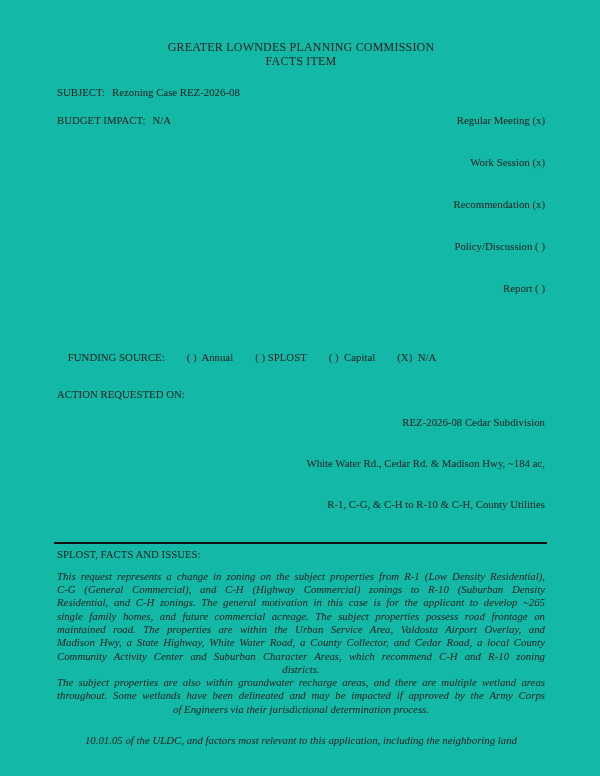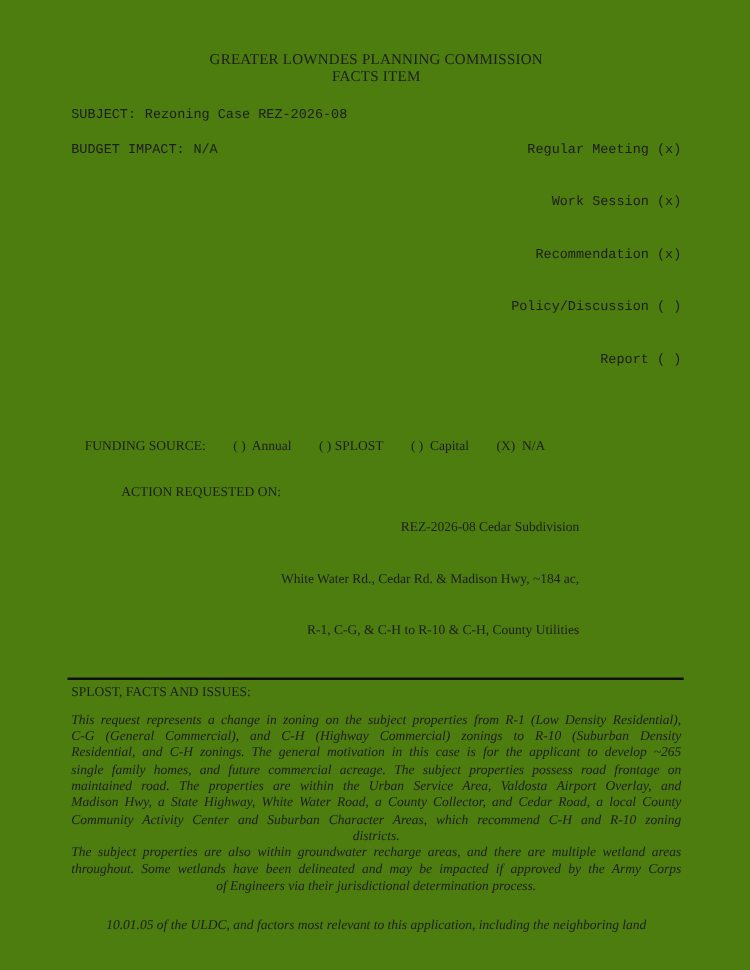--- a/index.html
+++ b/index.html
@@ -1,42 +1,42 @@
 <!DOCTYPE html>
 <html><head>
 <meta charset="utf-8">
 <style>
   html,body { margin:0; padding:0; background:#e8e8e8; }
   .page {
     position:relative;
     width:600px; height:776px;
     margin:0 auto;
-    background:#4d7c0f;
+    background:#14b8a6;
     box-sizing:border-box;
     padding:41px 55px 0 57px;
     font-family:"Liberation Serif","DejaVu Serif",serif;
     font-size:10.8px;
     color:#1d1d1d;
     overflow:hidden;
   }
   .doc-title { text-align:center; line-height:13.5px; font-size:12px; letter-spacing:.2px; }
 
   
-  .hdr-grid { margin-top:17px; display:flex; justify-content:space-between;font-family:Liberation Mono, monospace; }
+  .hdr-grid { margin-top:17px; display:flex; justify-content:space-between; }
   .hdr-left  { line-height:14px; }
   .hdr-left .hdr-item { margin-bottom:14px; white-space:pre; }
   .hdr-left .hdr-item:last-child { margin-bottom:0; }
   .hdr-item .val { margin-left:7px; }
   .hdr-right { line-height:14px; text-align:right; white-space:pre; }
 
   .funding-row { margin-top:13px; line-height:14px; white-space:pre; }
   .funding-row .fund-opt { margin-left:22px; white-space:pre; }
   .funding-row .fund-opt:first-of-type { margin-left:7px; }
 
-  .action-row { margin-top:10px; display:flex; justify-content:flex-start; align-items:flex-start;margin-left:40px; }
+  .action-row { margin-top:10px; display:flex; justify-content:space-between; align-items:flex-start; }
   .action-right { text-align:right; line-height:13.8px; white-space:pre; }
 
   .rule { margin-top:2px; border-top:2.6px solid #101010; margin-left:-3px; margin-right:-2px; }
 
   .section-heading { margin-top:3px; line-height:14px; white-space:pre; }
 
   .para { line-height:13.3px;font-style:italic; }
   .p1 { margin-top:9px; }
   .p2 { }
   .p3 { margin-top:18px; }

